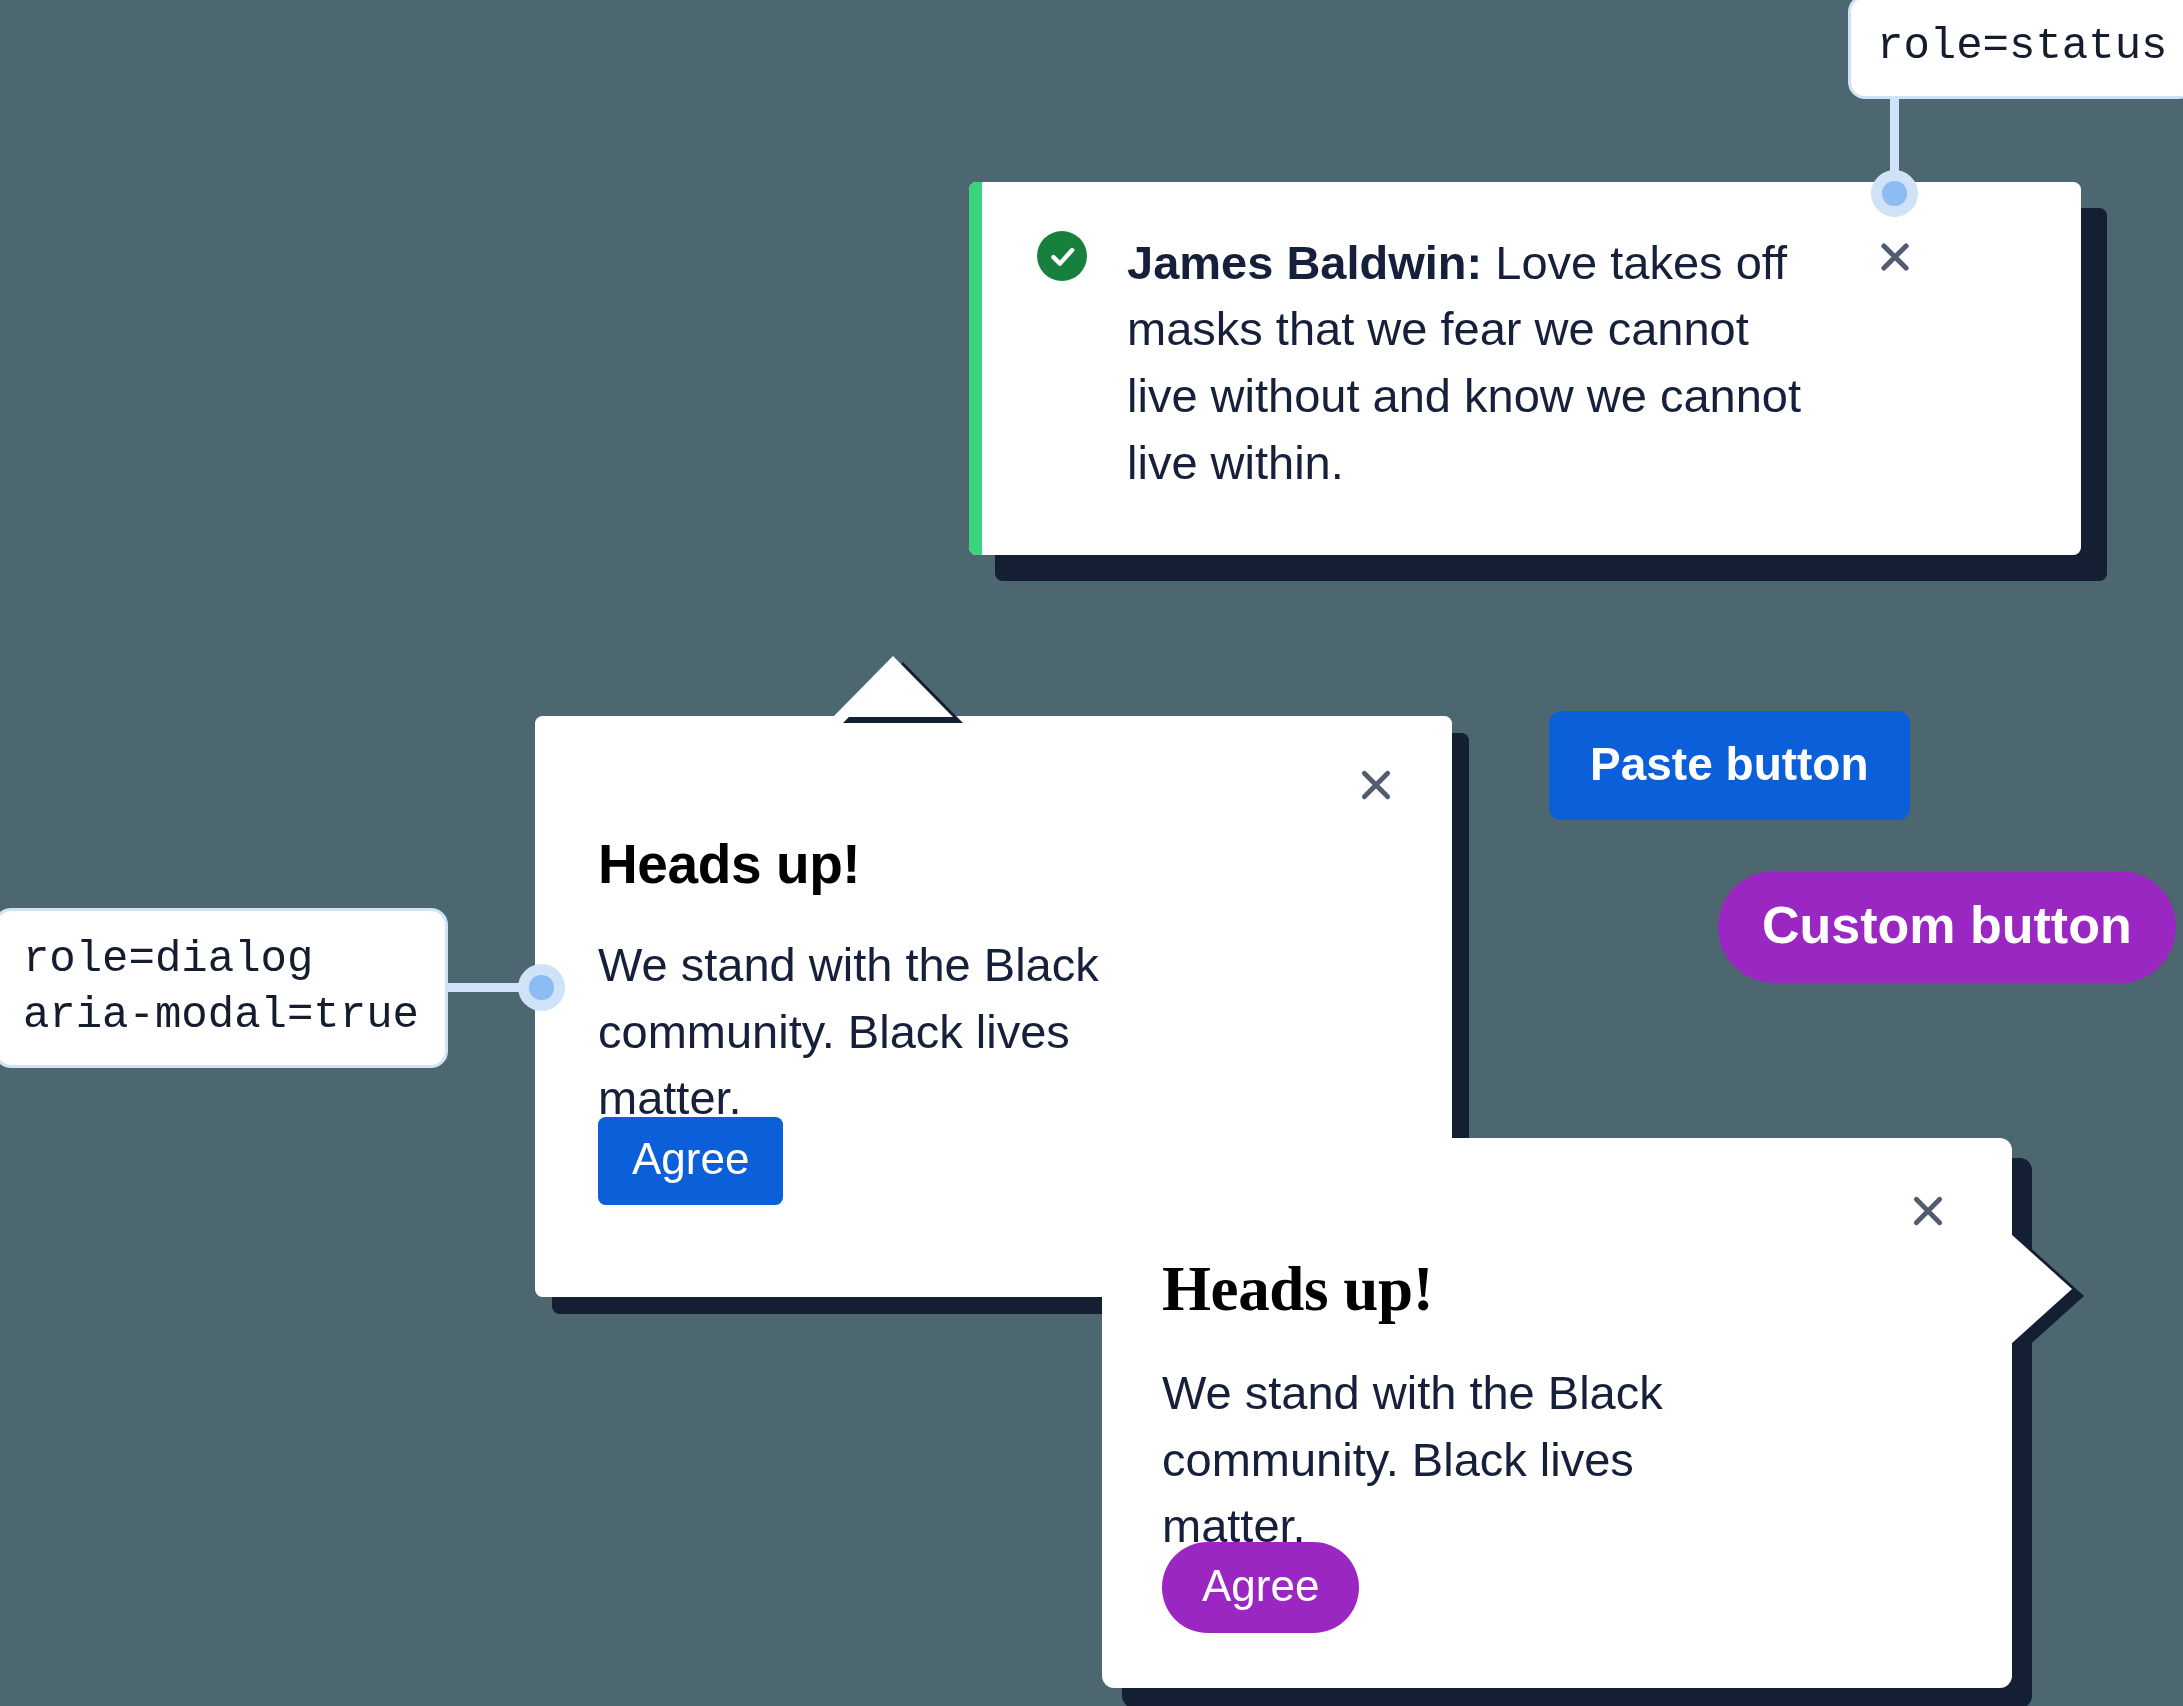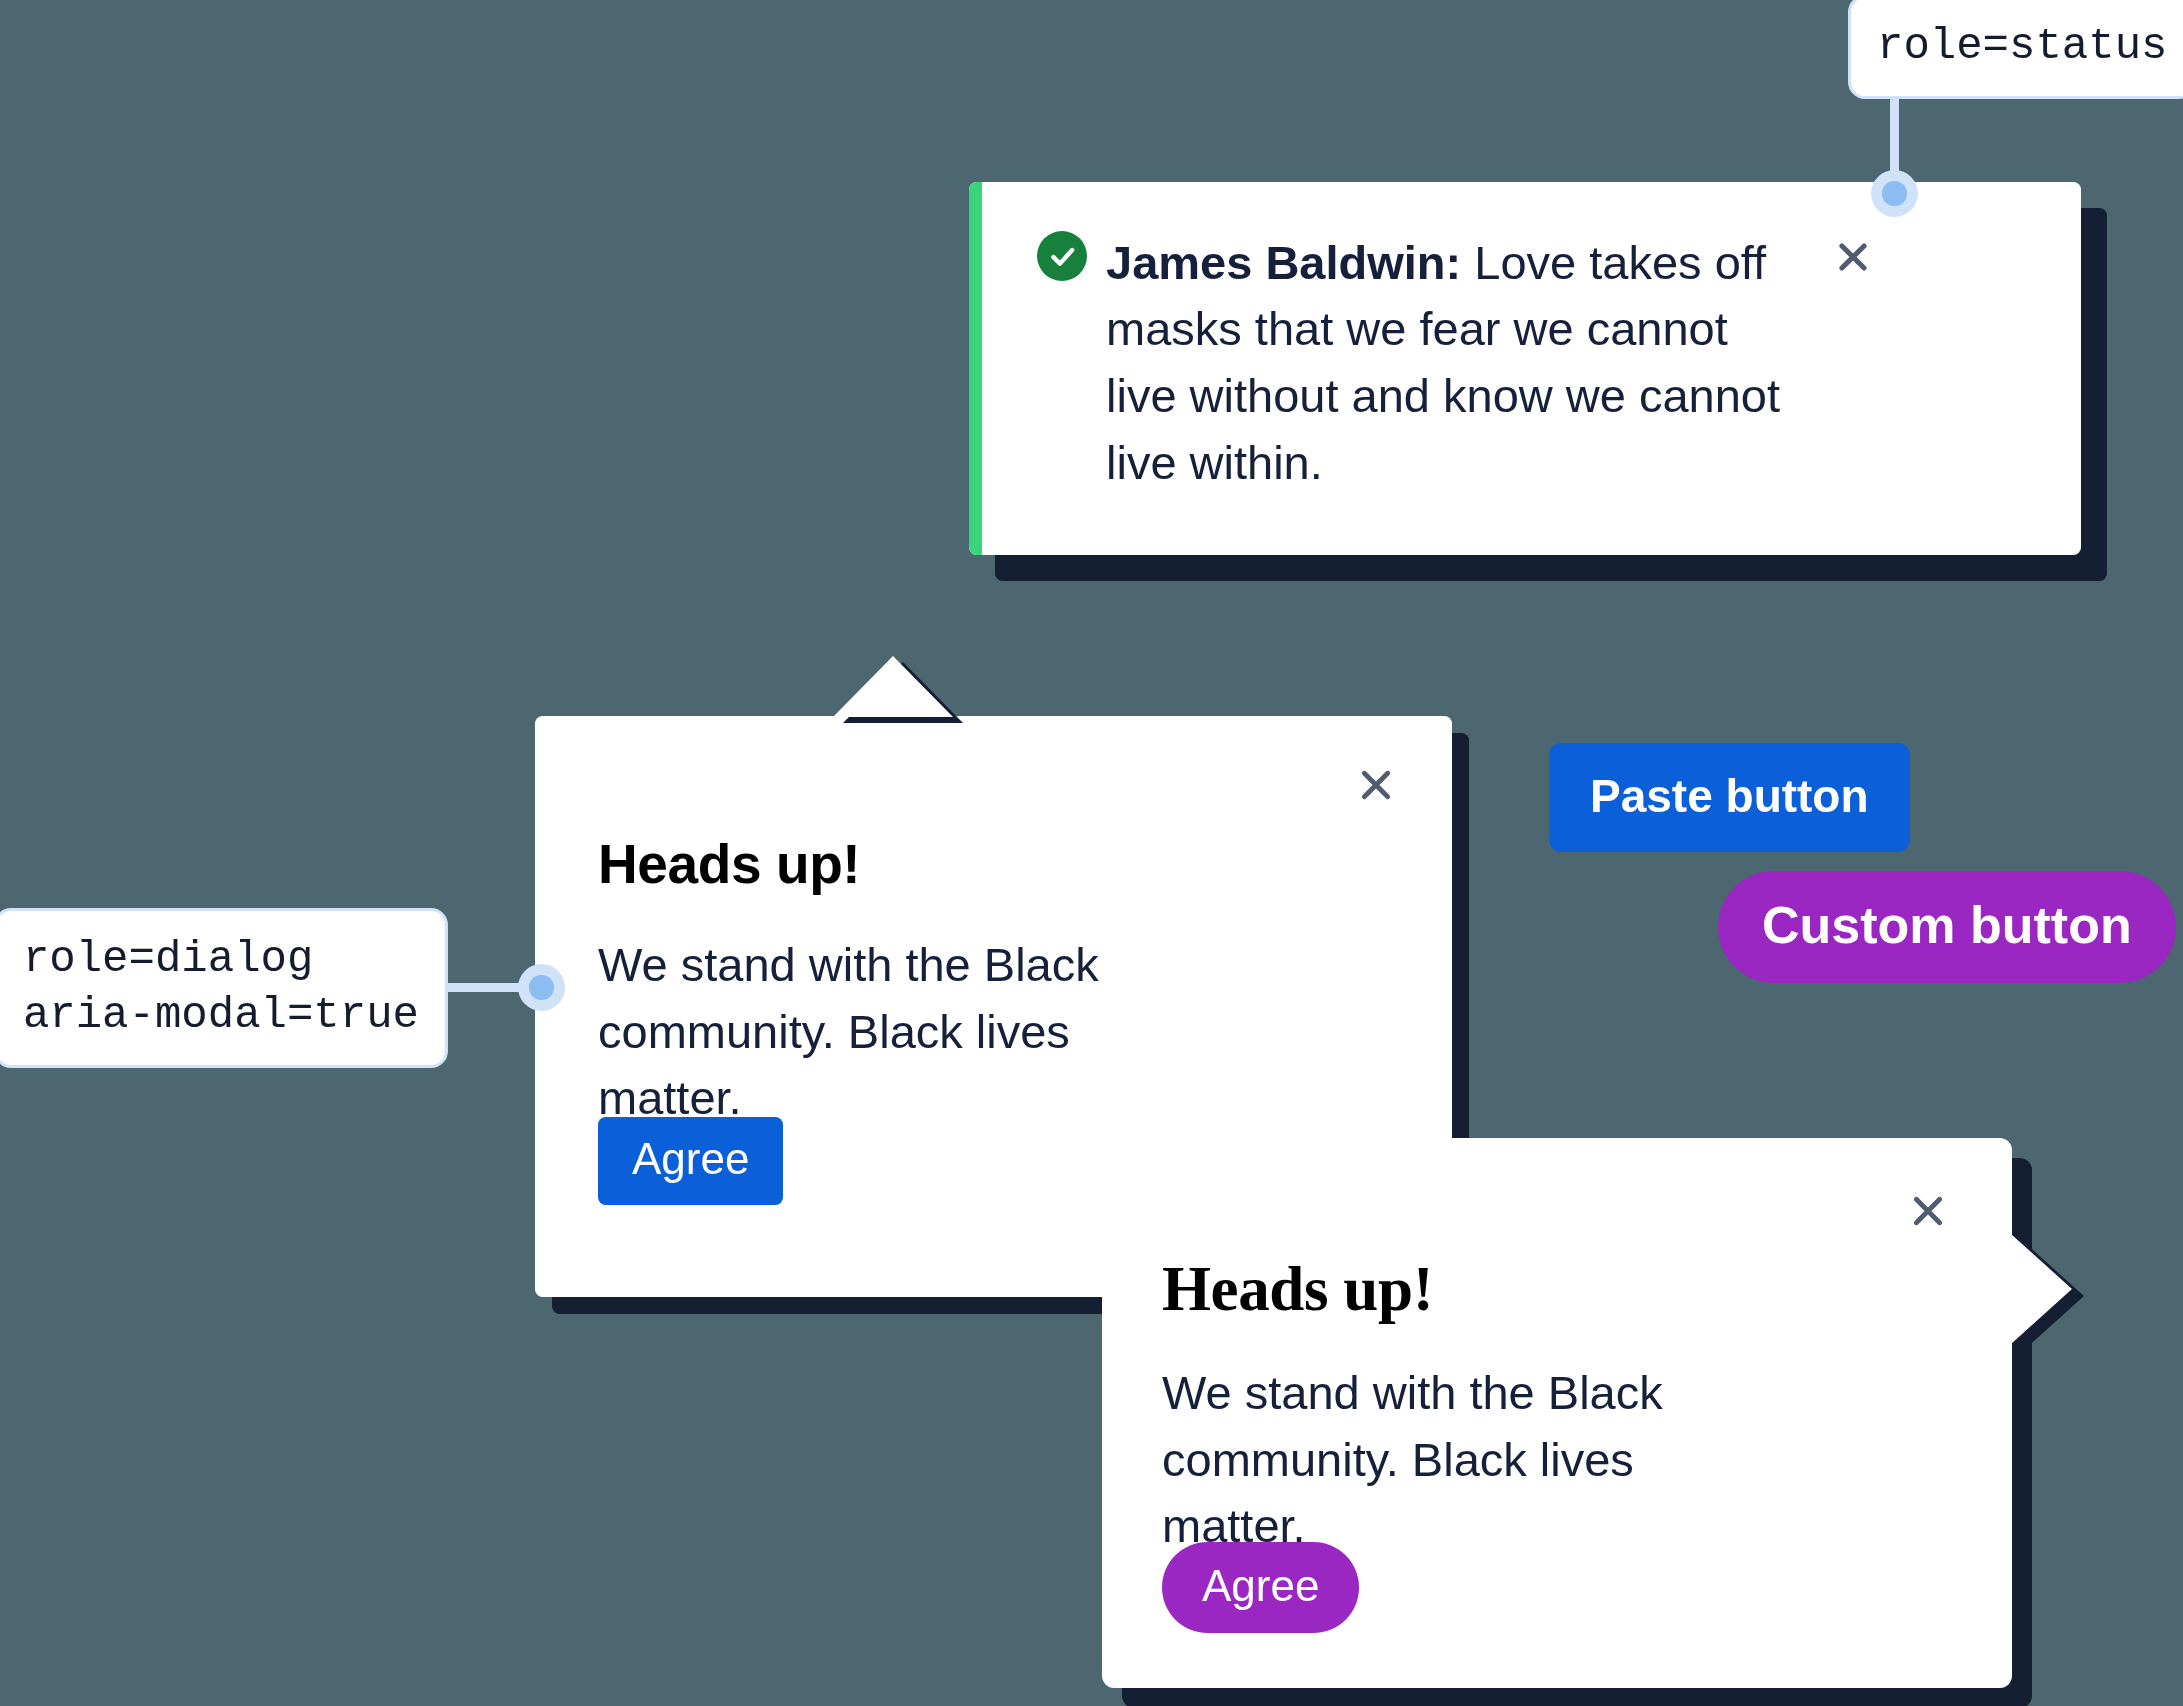--- a/index.html
+++ b/index.html
@@ -109,21 +109,21 @@
     background: #3ad47a;
     border-top-left-radius: 7.6px;
     border-bottom-left-radius: 7.6px;
     flex: 0 0 auto;
   }
 
   #toast .toast-body {
     flex: 1 1 auto;
     display: flex;
     padding: 46px 34px 46px 55px;
-    gap: 19px;
+    gap: 40px;
     align-items: flex-start;
   }
 
   .check-circle {
     flex: 0 0 auto;
     width: 50px;
     height: 50px;
     border-radius: 50%;
     background: #16803c;
     display: flex;
@@ -307,21 +307,20 @@
     color: #ffffff;
     border: none;
     border-radius: 12.2px;
     font-family: "Liberation Sans", sans-serif;
     font-weight: 700;
     font-size: 46px;
     padding: 27.5px 41px 31px 41px;
     cursor: pointer;
     line-height: 1.1;
     z-index: 20;
-    margin-top: 32px;
   }
 
   .btn-custom {
     position: absolute;
     left: 1718px;
     top: 871px;
     background: #9b27c2;
     color: #ffffff;
     border: none;
     border-radius: 764px;

